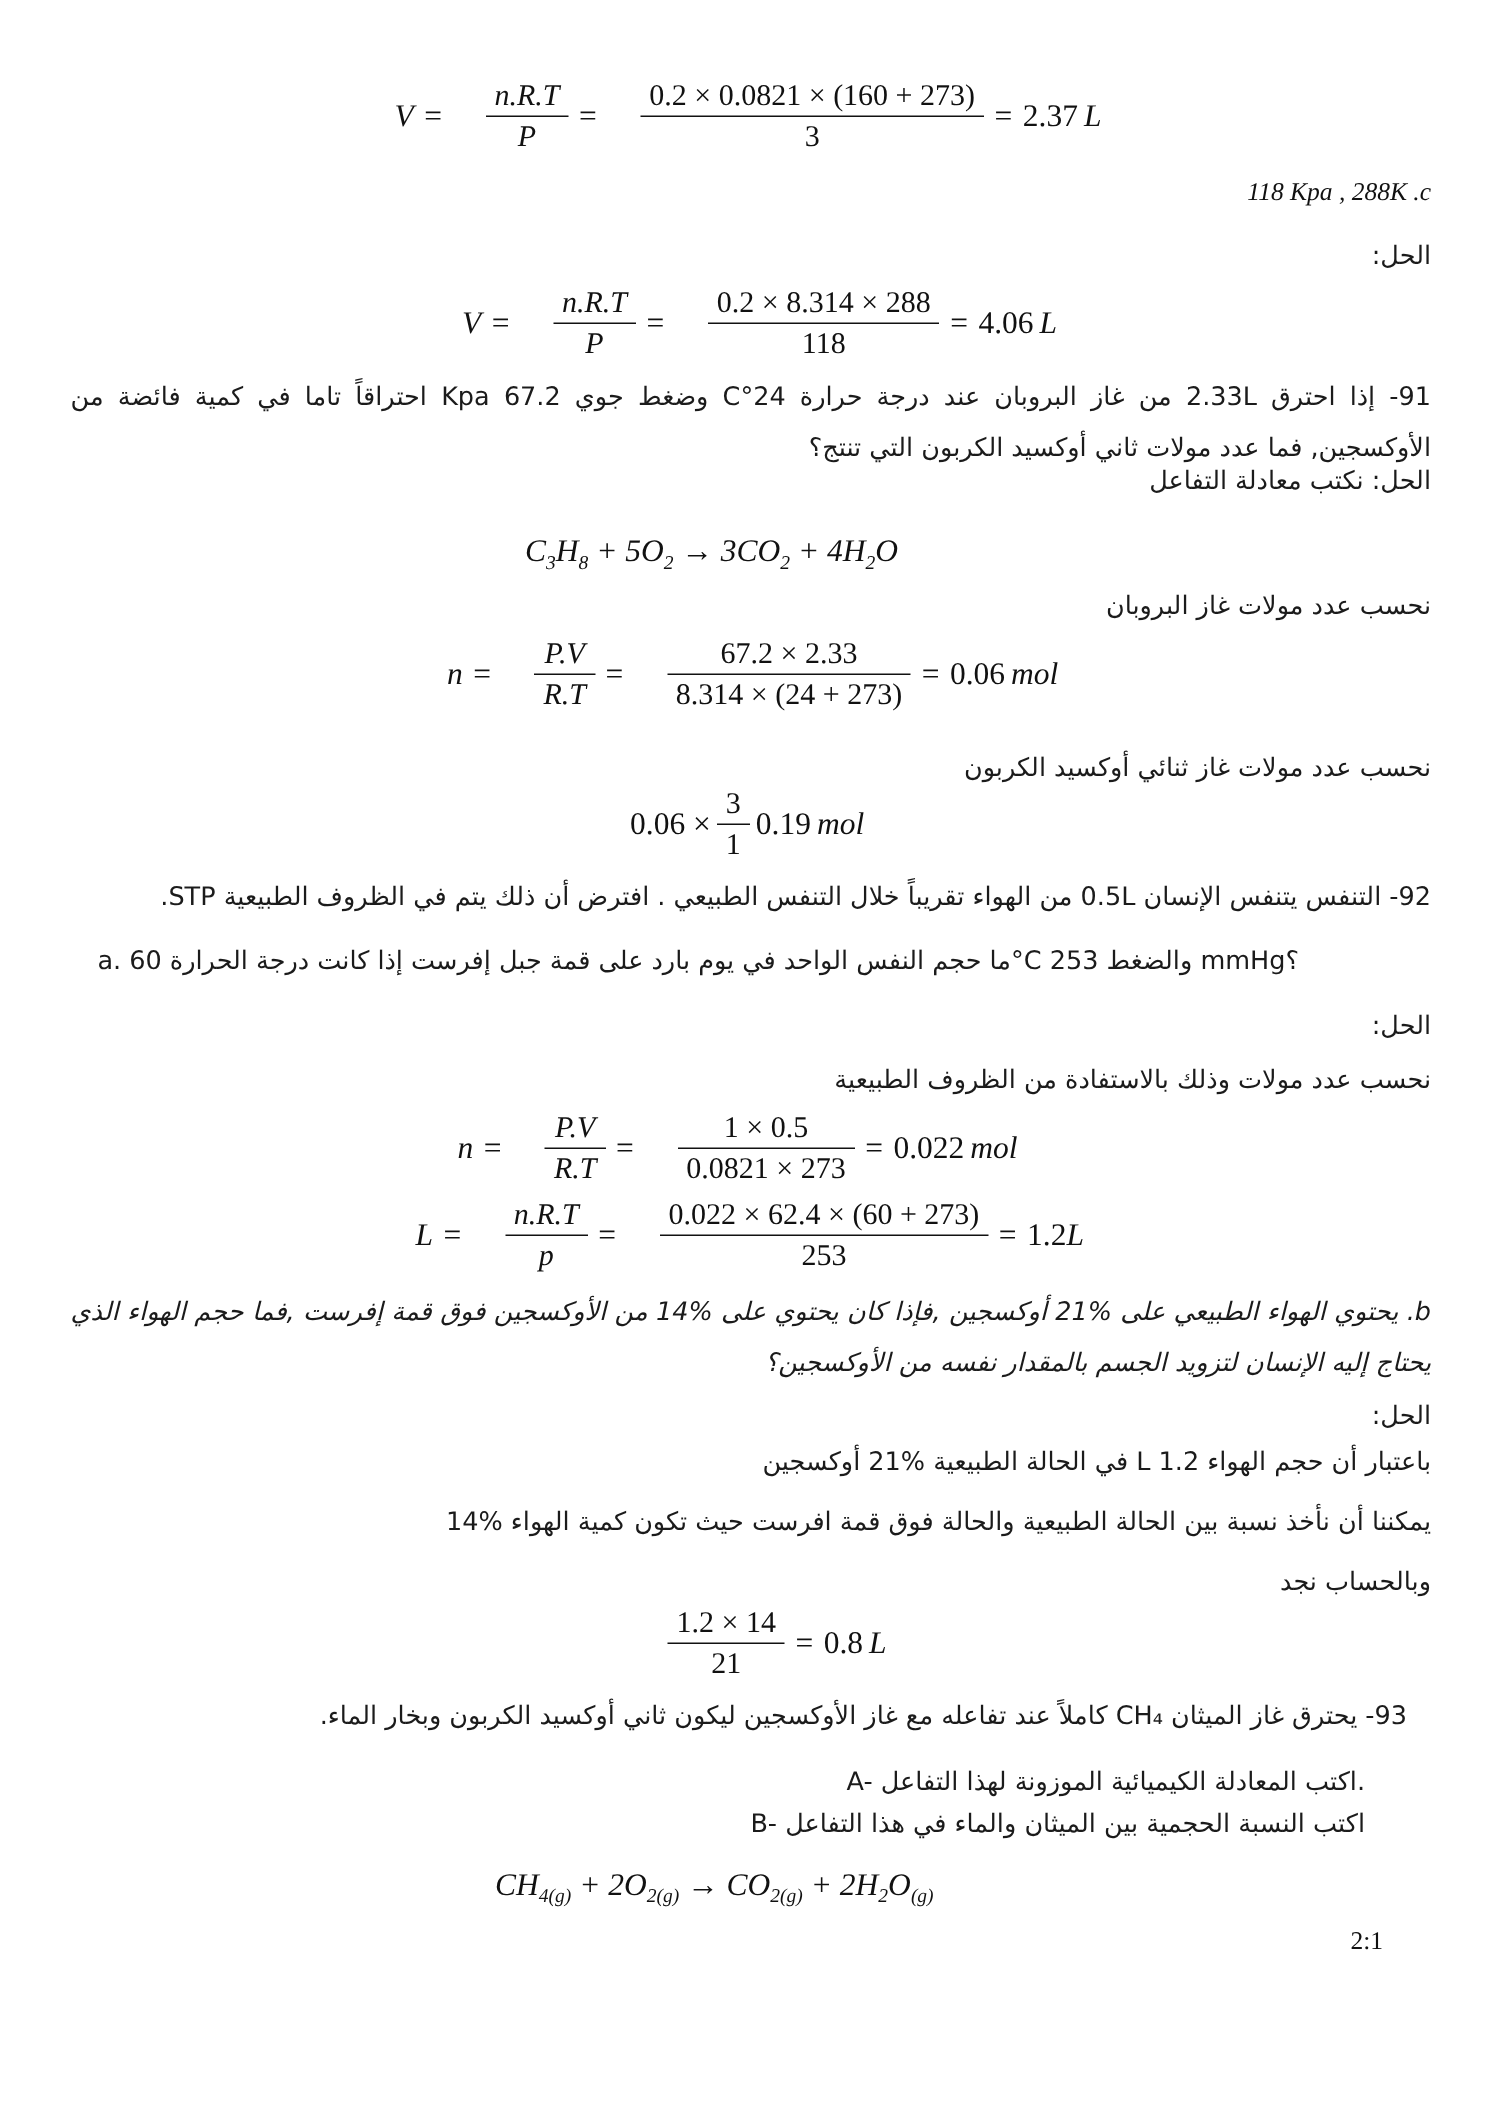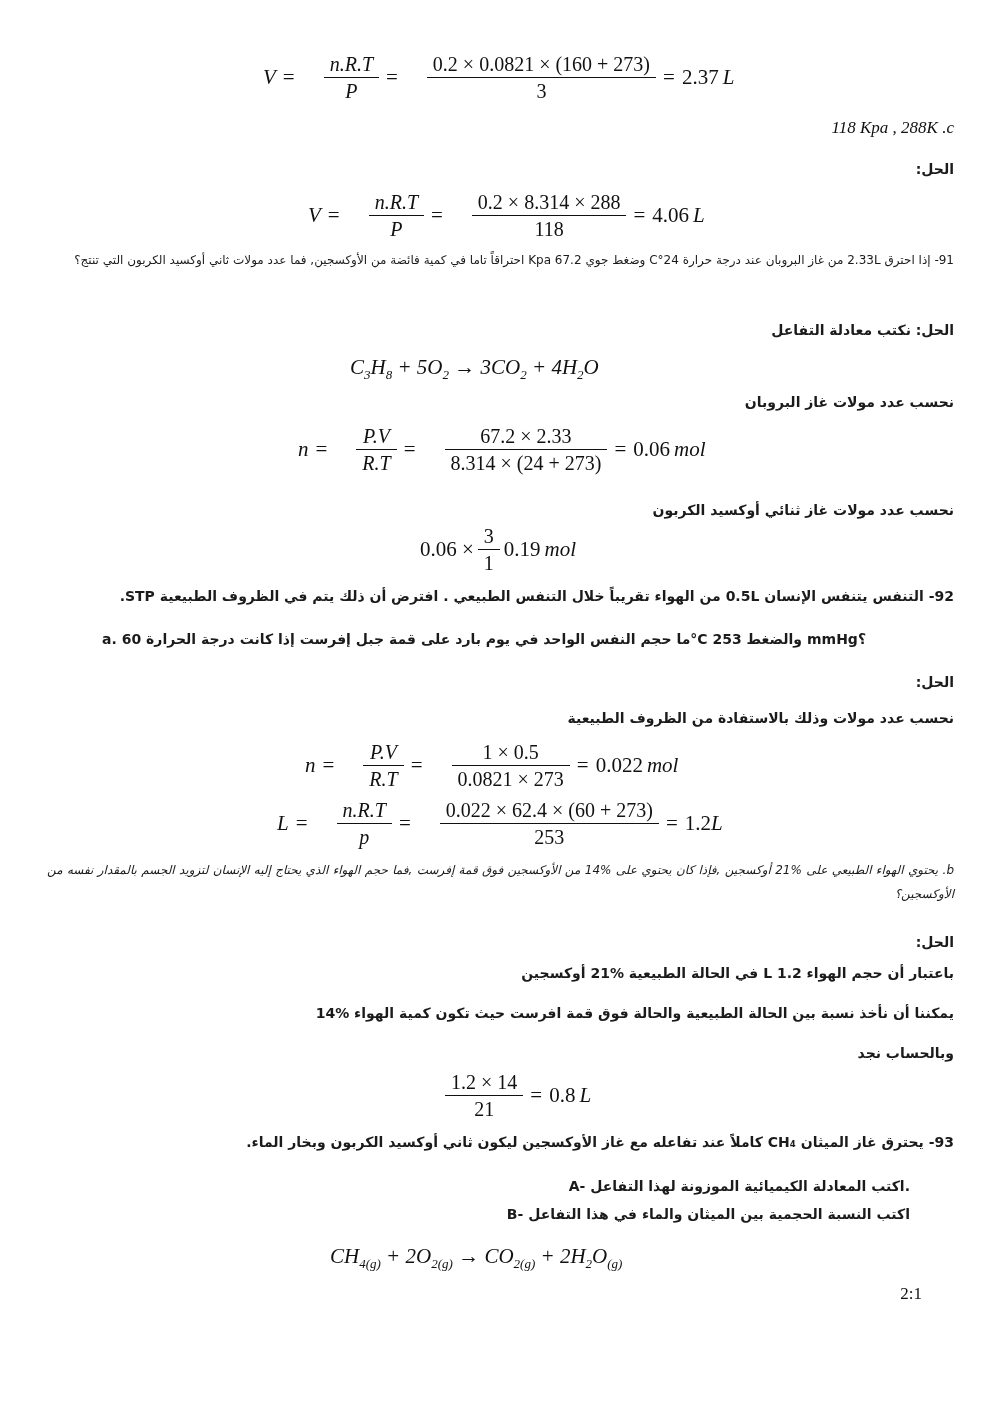--- a/index.html
+++ b/index.html
@@ -9,30 +9,29 @@
     background:#ffffff;
     color:#141414;
     font-family:"DejaVu Sans", sans-serif;
     overflow:hidden;
   }
   .abs { position:absolute; }
   
   .ar {
     direction:rtl;
     unicode-bidi:plaintext;
-    font-size:14px;
+    font-size:17px;
     line-height:1.5;
     color:#1b1b1b;
     white-space:nowrap;
     text-align:right;
-    font-weight:bold;
   }
   .para {
     direction:rtl;
-    font-size:12px;
+    font-size:17px;
     line-height:2.0;
     color:#1b1b1b;
     text-align:justify;
     white-space:normal;
   }
   
   .eq {
     display:flex;
     align-items:center;
     font-family:"Liberation Serif","DejaVu Serif",serif;
@@ -104,21 +103,21 @@
       <span class="num">0.2 × 8.314 × 288</span>
       <span class="den">118</span>
     </span>
     <span class="op">=</span>
     <span>4.06</span>
     <span class="var gap">L</span>
   </div>
 
   <div class="para abs" style="top:248px; left:47px; right:38px;">91- إذا احترق 2.33L من غاز البروبان عند درجة حرارة 24°C وضغط جوي 67.2 Kpa احتراقاً تاما في كمية فائضة من الأوكسجين, فما عدد مولات ثاني أوكسيد الكربون التي تنتج؟</div>
 
-  <div class="ar abs" style="top:320px; right:38px;">الحل:  نكتب معادلة التفاعل</div>
+  <div class="ar abs" style="top:309px; right:38px;">الحل:  نكتب معادلة التفاعل</div>
 
   <div class="chem abs" style="top:355px; left:350px;">
     <span>C</span><sub>3</sub><span>H</span><sub>8</sub><span> + 5O</span><sub>2</sub><span> → 3CO</span><sub>2</sub><span> + 4H</span><sub>2</sub><span>O</span>
   </div>
 
   <div class="ar abs" style="top:392px; right:38px;text-align:center;">نحسب عدد مولات غاز البروبان</div>
 
   <div class="eq abs" style="top:424px; left:298px;">
     <span class="var">n</span>
     <span class="op">=</span>
@@ -203,21 +202,21 @@
   <div class="eq abs" style="top:1070px; left:423px;">
     <span class="frac">
       <span class="num">1.2 × 14</span>
       <span class="den">21</span>
     </span>
     <span class="op">=</span>
     <span>0.8</span>
     <span class="var gap">L</span>
   </div>
 
-  <div class="ar abs" style="top:1132px; right:38px;">93- يحترق غاز الميثان CH₄ كاملاً عند تفاعله مع غاز الأوكسجين ليكون ثاني أوكسيد الكربون وبخار الماء.</div>
+  <div class="ar abs" style="top:1132px; right:54px;">93- يحترق غاز الميثان CH₄ كاملاً عند تفاعله مع غاز الأوكسجين ليكون ثاني أوكسيد الكربون وبخار الماء.</div>
 
   <div class="ar abs" style="top:1176px; right:82px;">A- اكتب المعادلة الكيميائية الموزونة لهذا التفاعل.</div>
 
   <div class="ar abs" style="top:1204px; right:82px;">B- اكتب النسبة الحجمية بين الميثان والماء في هذا التفاعل</div>
 
   <div class="chem abs" style="top:1244px; left:330px;">
     <span>CH</span><sub>4(g)</sub><span> + 2O</span><sub>2(g)</sub><span> → CO</span><sub>2(g)</sub><span> + 2H</span><sub>2</sub><span>O</span><sub>(g)</sub>
   </div>
 
   <div class="mathline abs" style="top:1284px; right:70px; font-style:normal;">2:1</div>

